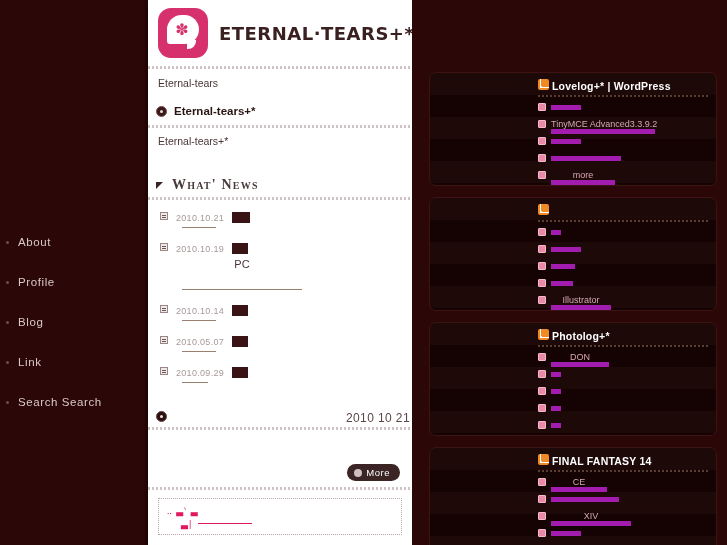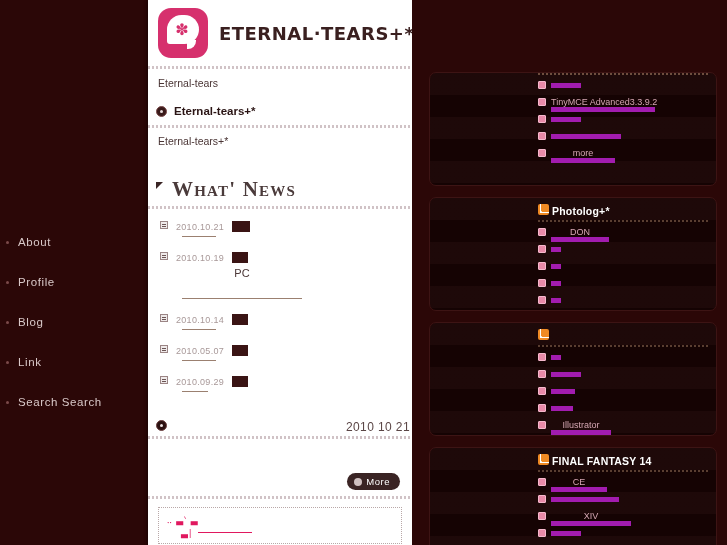--- a/index.html
+++ b/index.html
@@ -146,21 +146,21 @@
     padding: 7px 10px 0 10px;
     font-size: 10.5px;
     color: #4a3535;
   }
 
   .section-title {
     position: relative;
     margin-top: 30px;
     padding: 0 10px 4px 24px;
     font-family: "Liberation Serif", serif;
-    font-size: 21px;
+    font-size: 14px;
     font-variant: small-caps;
     letter-spacing: 1.2px;
     color: #4a3a3a;
   }
   .section-title .arrow-ico {
     position: absolute;
     left: 8px; top: 5px;
     width: 0; height: 0;
     border-left: 7px solid #3a2525;
     border-bottom: 7px solid transparent;
@@ -510,27 +510,53 @@
         <span>▃| </span><span class="rule"></span>
       </div>
     </div>
 
   </main>
 
   <aside class="rightcol">
 
     <section class="widget">
       <div class="stripes"></div>
+      <div class="w-head">
+        <span class="rss-ico">
+            <i></i>
+            <b></b>
+          </span>
+        <span class="w-title">Lovelog+* | WordPress</span>
+      </div>
       <div class="w-rule"></div>
       <ul class="w-list">
         <li class="w-item"><span class="sq-ico"></span><span class="w-link blank" style="width: 30px;"></span></li>
         <li class="w-item"><span class="sq-ico"></span><span class="w-link" style="width: 104px;">TinyMCE Advanced3.3.9.2</span></li>
         <li class="w-item"><span class="sq-ico"></span><span class="w-link blank" style="width: 30px;"></span></li>
         <li class="w-item"><span class="sq-ico"></span><span class="w-link blank" style="width: 70px;"></span></li>
         <li class="w-item"><span class="sq-ico"></span><span class="w-link" style="width: 64px;">more</span></li>
+      </ul>
+    </section>
+
+    <section class="widget">
+      <div class="stripes"></div>
+      <div class="w-head empty">
+        <span class="rss-ico">
+            <i></i>
+            <b></b>
+          </span>
+        <span class="w-title"></span>
+      </div>
+      <div class="w-rule"></div>
+      <ul class="w-list">
+        <li class="w-item"><span class="sq-ico"></span><span class="w-link blank" style="width: 10px;"></span></li>
+        <li class="w-item"><span class="sq-ico"></span><span class="w-link blank" style="width: 30px;"></span></li>
+        <li class="w-item"><span class="sq-ico"></span><span class="w-link blank" style="width: 24px;"></span></li>
+        <li class="w-item"><span class="sq-ico"></span><span class="w-link blank" style="width: 22px;"></span></li>
+        <li class="w-item"><span class="sq-ico"></span><span class="w-link" style="width: 60px;">Illustrator</span></li>
       </ul>
     </section>
 
     <section class="widget">
       <div class="stripes"></div>
       <div class="w-head">
         <span class="rss-ico">
             <i></i>
             <b></b>
           </span>
@@ -541,39 +567,20 @@
         <li class="w-item"><span class="sq-ico"></span><span class="w-link" style="width: 58px;">DON</span></li>
         <li class="w-item"><span class="sq-ico"></span><span class="w-link blank" style="width: 10px;"></span></li>
         <li class="w-item"><span class="sq-ico"></span><span class="w-link blank" style="width: 10px;"></span></li>
         <li class="w-item"><span class="sq-ico"></span><span class="w-link blank" style="width: 10px;"></span></li>
         <li class="w-item"><span class="sq-ico"></span><span class="w-link blank" style="width: 10px;"></span></li>
       </ul>
     </section>
 
     <section class="widget">
       <div class="stripes"></div>
-      <div class="w-head empty">
-        <span class="rss-ico">
-            <i></i>
-            <b></b>
-          </span>
-        <span class="w-title"></span>
-      </div>
-      <div class="w-rule"></div>
-      <ul class="w-list">
-        <li class="w-item"><span class="sq-ico"></span><span class="w-link blank" style="width: 10px;"></span></li>
-        <li class="w-item"><span class="sq-ico"></span><span class="w-link blank" style="width: 30px;"></span></li>
-        <li class="w-item"><span class="sq-ico"></span><span class="w-link blank" style="width: 24px;"></span></li>
-        <li class="w-item"><span class="sq-ico"></span><span class="w-link blank" style="width: 22px;"></span></li>
-        <li class="w-item"><span class="sq-ico"></span><span class="w-link" style="width: 60px;">Illustrator</span></li>
-      </ul>
-    </section>
-
-    <section class="widget">
-      <div class="stripes"></div>
       <div class="w-head">
         <span class="rss-ico">
             <i></i>
             <b></b>
           </span>
         <span class="w-title">FINAL FANTASY 14</span>
       </div>
       <div class="w-rule"></div>
       <ul class="w-list">
         <li class="w-item"><span class="sq-ico"></span><span class="w-link" style="width: 56px;">CE</span></li>

